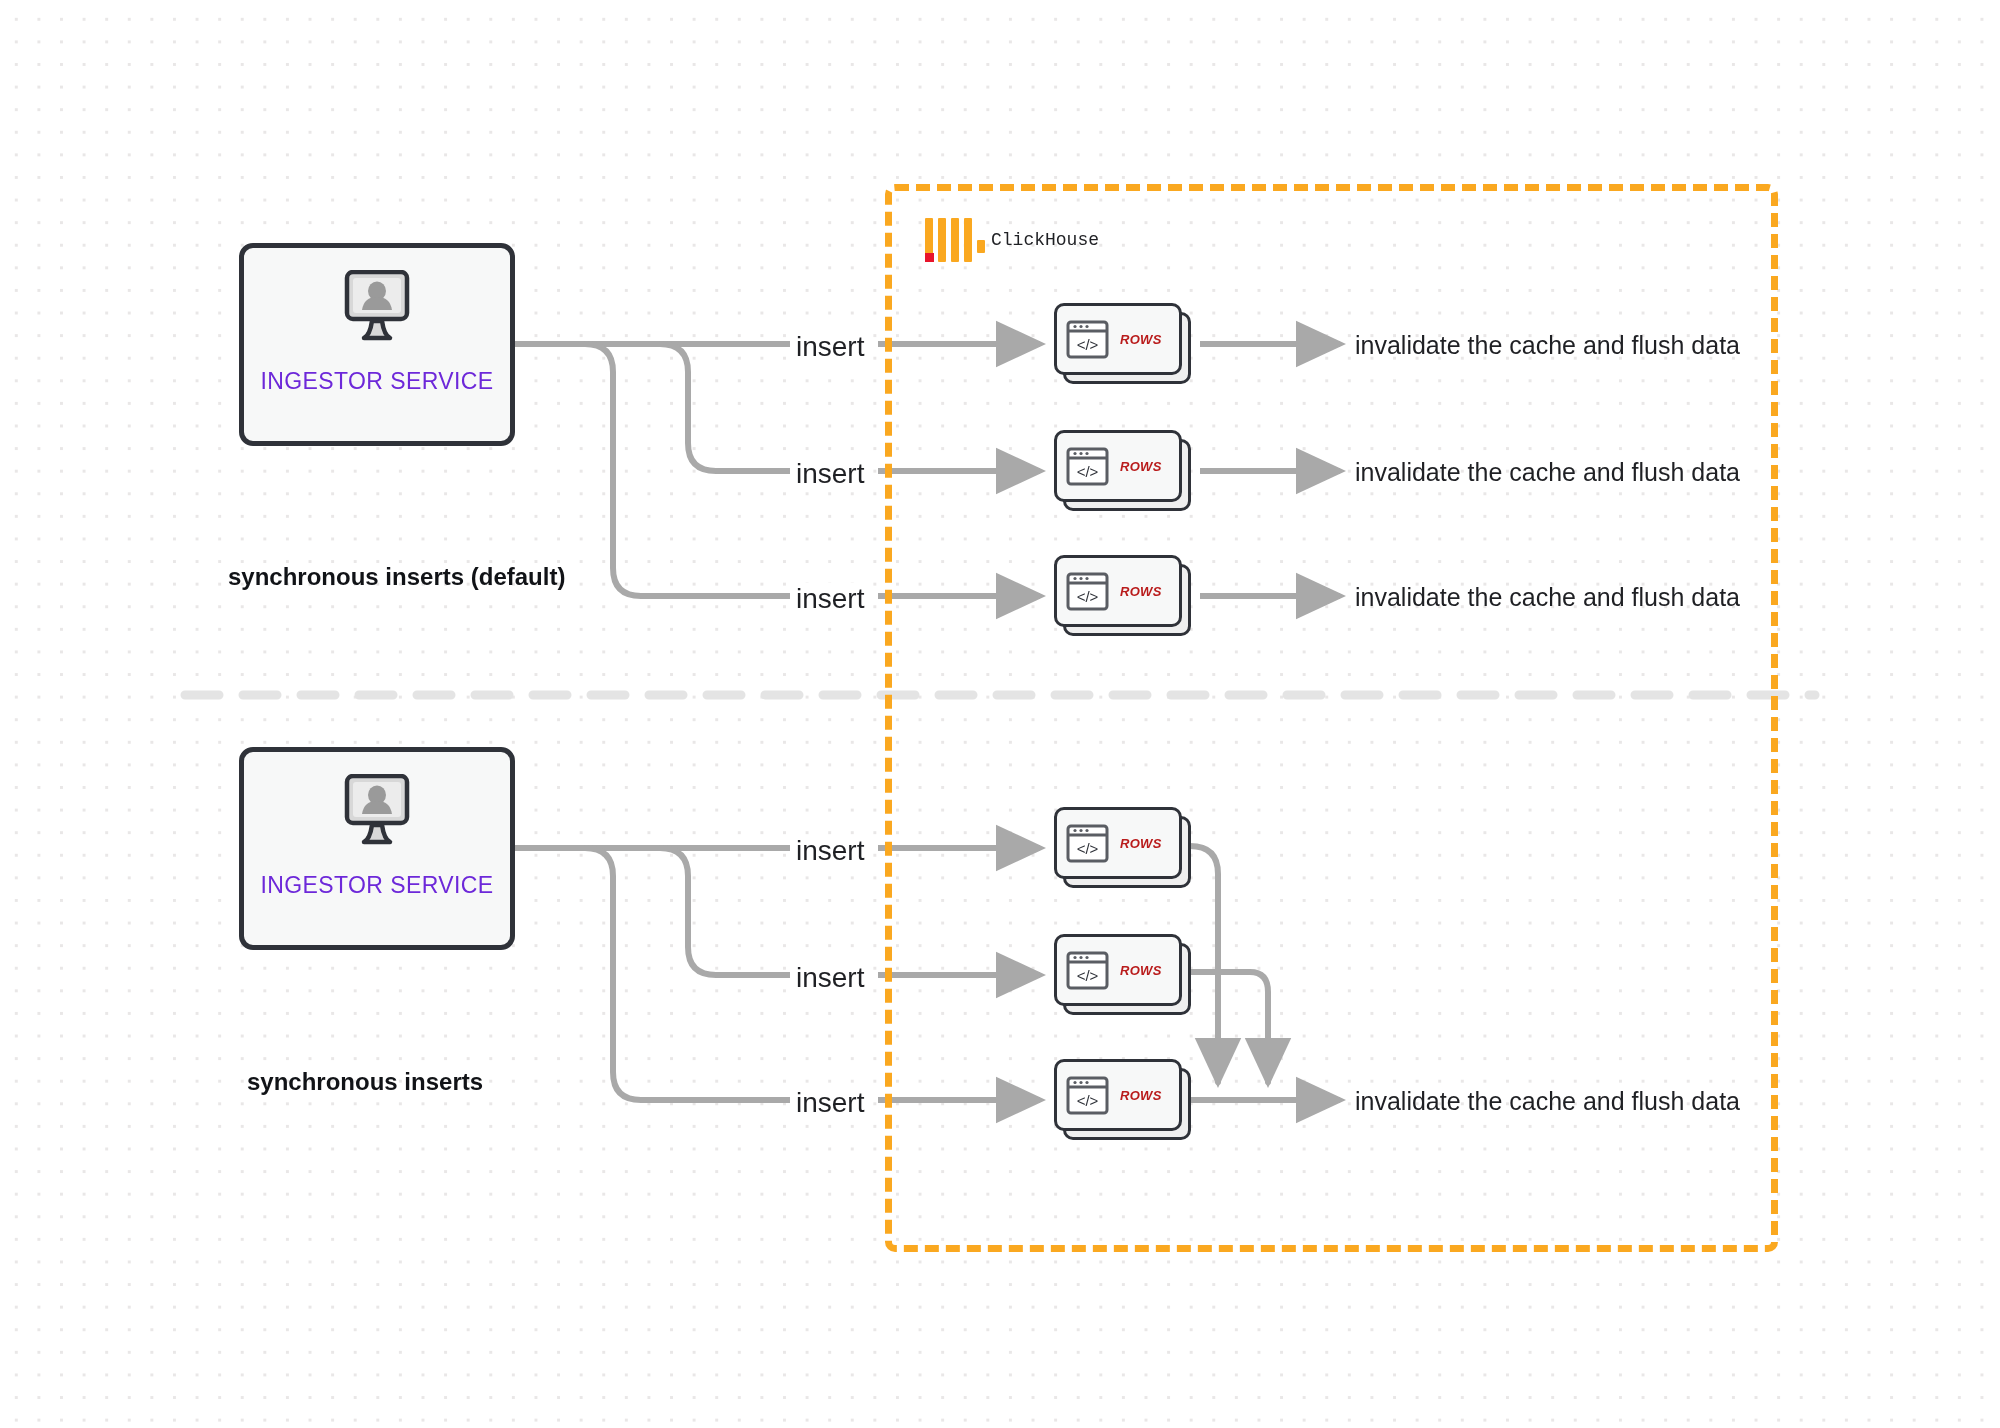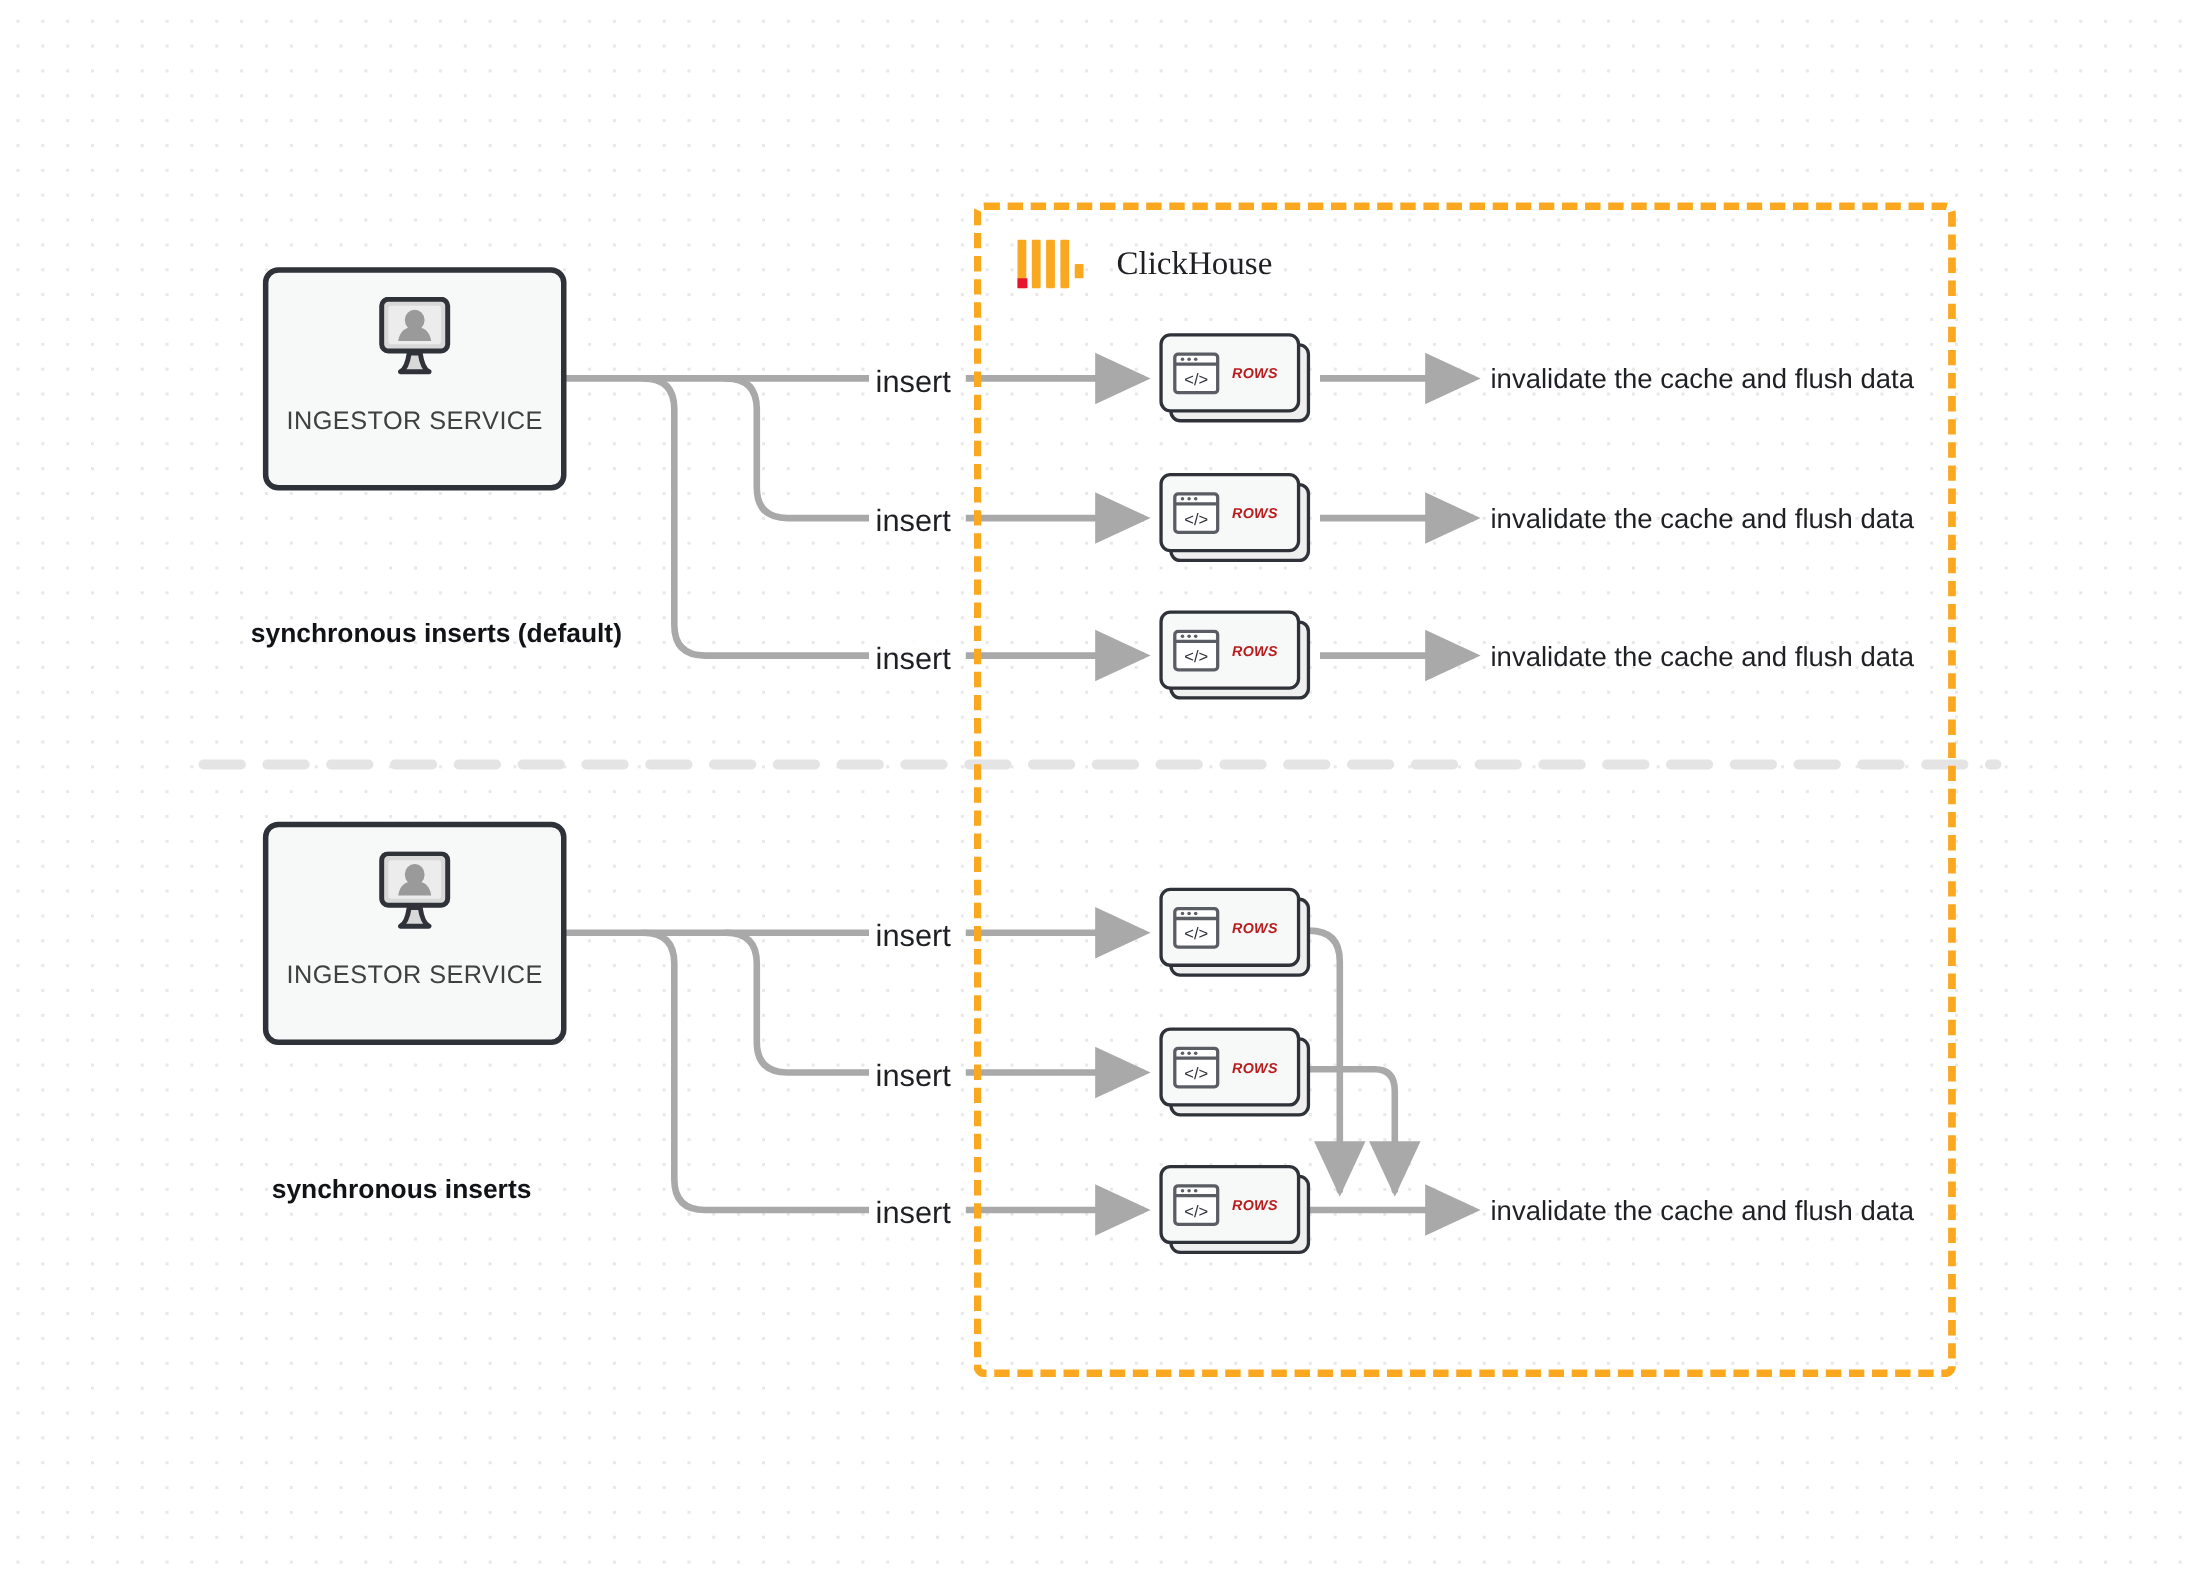--- a/index.html
+++ b/index.html
@@ -38,21 +38,21 @@
     flex-direction: column;
     align-items: center;
     justify-content: flex-start;
   }
   .ingestor-box .monitor {
     margin-top: 22px;
   }
   .ingestor-label {
     margin-top: 12px;
     font-size: 23px;
-    color: #404040;
+    color: #6d28d9;
     letter-spacing: 0.4px;
     font-family: "Liberation Sans", sans-serif;
   }
 
   
   .rows-card-wrap {
     position: absolute;
     width: 140px;
     height: 83px;
   }
@@ -138,24 +138,23 @@
   }
   .ch-red {
     position: absolute;
     width: 9px;
     height: 9px;
     background: #e8142b;
     left: 0px;
     bottom: 0px;
   }
   .ch-name {
-    font-size: 30px;
+    font-size: 18px;
     color: #1f2024;
-    font-family: Liberation Serif, serif;
-    margin-left: 24px;
+    font-family: Liberation Mono, monospace;
   }
 
   
   .orange-box {
     position: absolute;
     left: 885px;
     top: 184px;
     width: 893px;
     height: 1068px;
     box-sizing: border-box;

